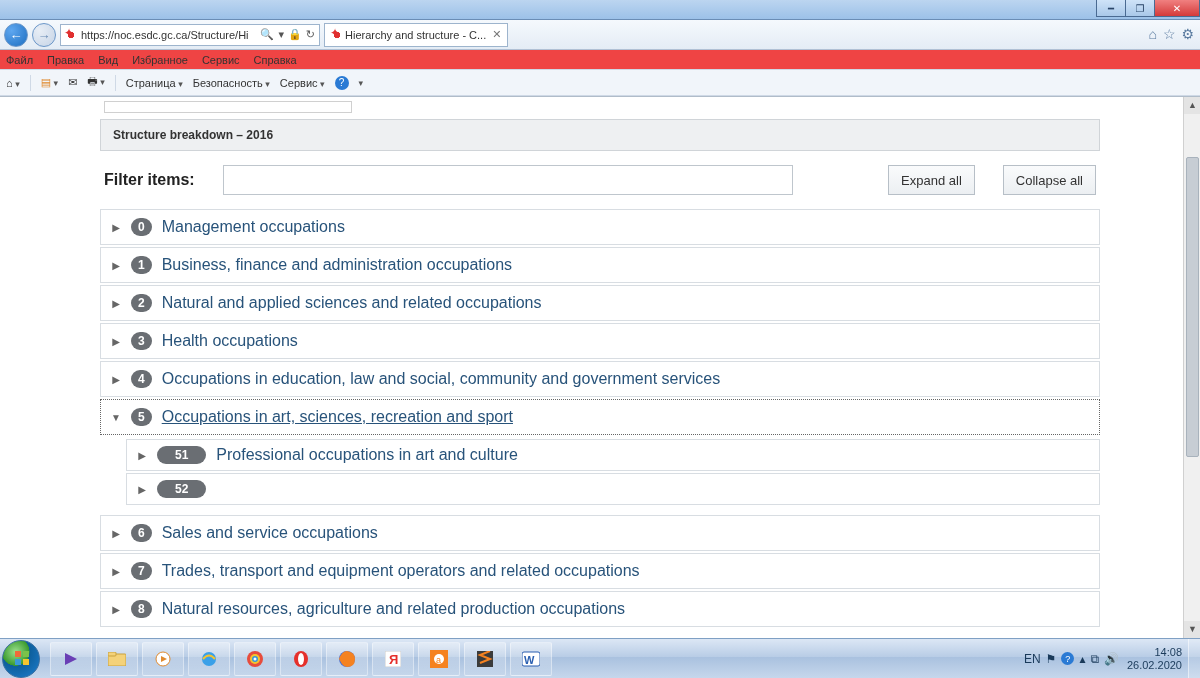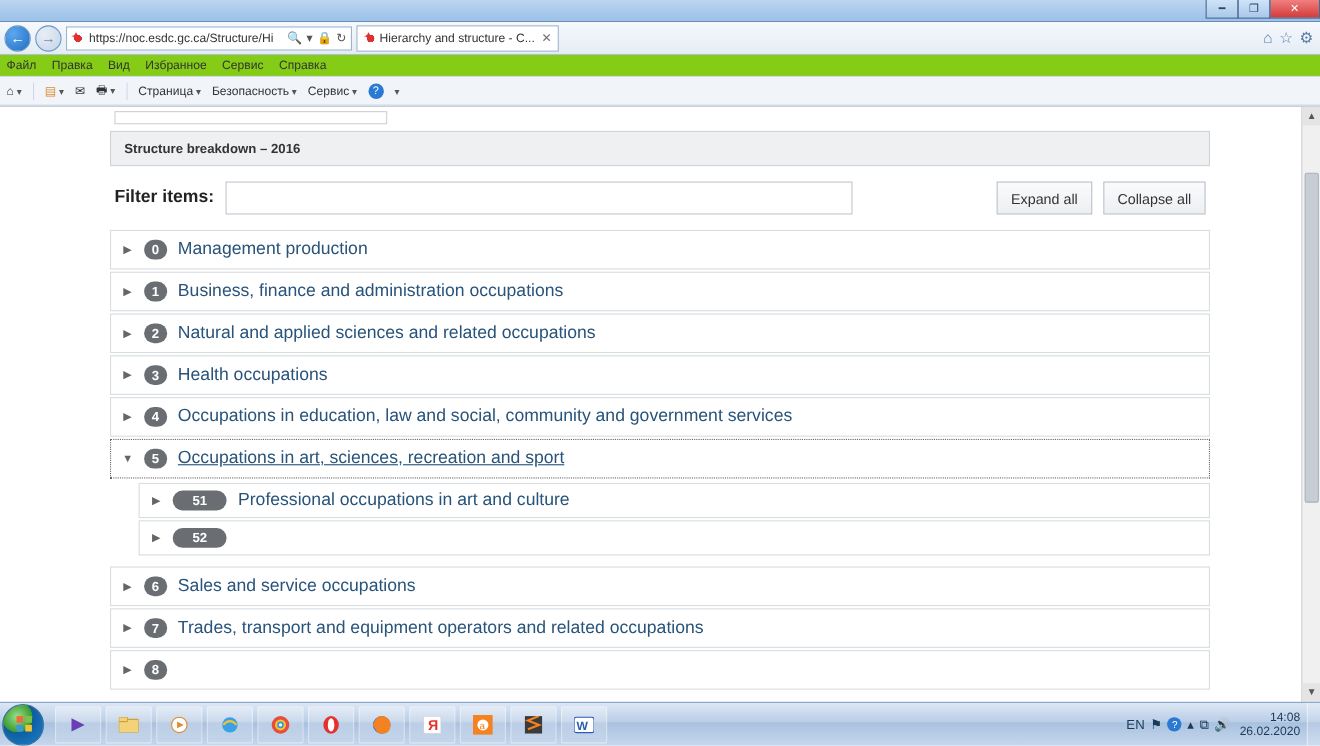--- a/index.html
+++ b/index.html
@@ -58,21 +58,21 @@
   .tab {
     height:24px; background:#fff; border:1px solid #9db4cd;
     display:flex; align-items:center; padding:0 6px; gap:2px;
     font-size:11px; color:#333; max-width:190px;
   }
   .tab .txt { overflow:hidden; white-space:nowrap; text-overflow:ellipsis; flex:1;}
   .tab .x { color:#777; font-size:11px; margin-left:4px;}
   .ie-right-icons { position:absolute; right:6px; top:6px; display:flex; gap:6px; color:#5a7ba0; font-size:14px;}
   
   .ie-menu {
-    height:20px; background:#84cc16; border-bottom:1px solid #cfd9e6;
+    height:20px; background:#ef4444; border-bottom:1px solid #cfd9e6;
     display:flex; align-items:center; padding:0 6px; gap:14px;
     font-size:11px; color:#333;
   }
   
   .ie-cmd {
     height:26px; background:#f1f5fa; border-bottom:1px solid #cfd9e6;
     display:flex; align-items:center; padding:0 6px; gap:10px;
     font-size:11px; color:#333;
   }
   .ie-cmd .sep { width:1px; height:16px; background:#cfd9e6;}
@@ -98,21 +98,21 @@
   .stub-box {
     border:1px solid #d0d0d0; height:12px; width:248px; margin-left:4px;
     background:#fff;
   }
   .section-title-bar {
     background:#eef0f2; border:1px solid #d0d4d8;
     padding: 8px 12px; margin-top:6px;
     font-size:12px; font-weight:600; color:#333;
   }
   .filter-row {
-    display:flex; align-items:center; gap:10px;
+    display:flex; align-items:center; gap:28px;
     padding: 14px 4px 14px 4px;
   }
   .filter-label { font-size:16px; font-weight:700; color:#222;}
   .filter-input {
     flex:0 0 570px; height:30px; border:1px solid #bfc6cd; background:#fff;
   }
   .filter-spacer { flex:1; }
   .btn {
     height:30px; padding:0 12px; border:1px solid #b7bfc7;
     background:linear-gradient(to bottom,#fafbfc,#eceff2);
@@ -263,21 +263,21 @@
       <div class="filter-input"></div>
       <div class="filter-spacer"></div>
       <button class="btn">Expand all</button>
       <button class="btn">Collapse all</button>
     </div>
 
     <div id="tree-mount">
         <div class="tree-item">
           <span class="arrow">▶</span>
           <span class="code-pill">0</span>
-          <span class="oc-link">Management production</span>
+          <span class="oc-link">Management occupations</span>
         </div>
         <div class="tree-item">
           <span class="arrow">▶</span>
           <span class="code-pill">1</span>
           <span class="oc-link">Business, finance and administration occupations</span>
         </div>
         <div class="tree-item">
           <span class="arrow">▶</span>
           <span class="code-pill">2</span>
           <span class="oc-link">Natural and applied sciences and related occupations</span>
@@ -314,20 +314,21 @@
           <span class="oc-link">Sales and service occupations</span>
         </div>
         <div class="tree-item">
           <span class="arrow">▶</span>
           <span class="code-pill">7</span>
           <span class="oc-link">Trades, transport and equipment operators and related occupations</span>
         </div>
         <div class="tree-item">
           <span class="arrow">▶</span>
           <span class="code-pill">8</span>
+          <span class="oc-link">Natural resources, agriculture and related production occupations</span>
         </div>
       </div>
   </div>
 </div>
 
 <div class="taskbar">
   <div class="start-orb"></div>
   <div class="tb-icons">
     <div class="tb-btn">
         <svg width="16" height="16">

